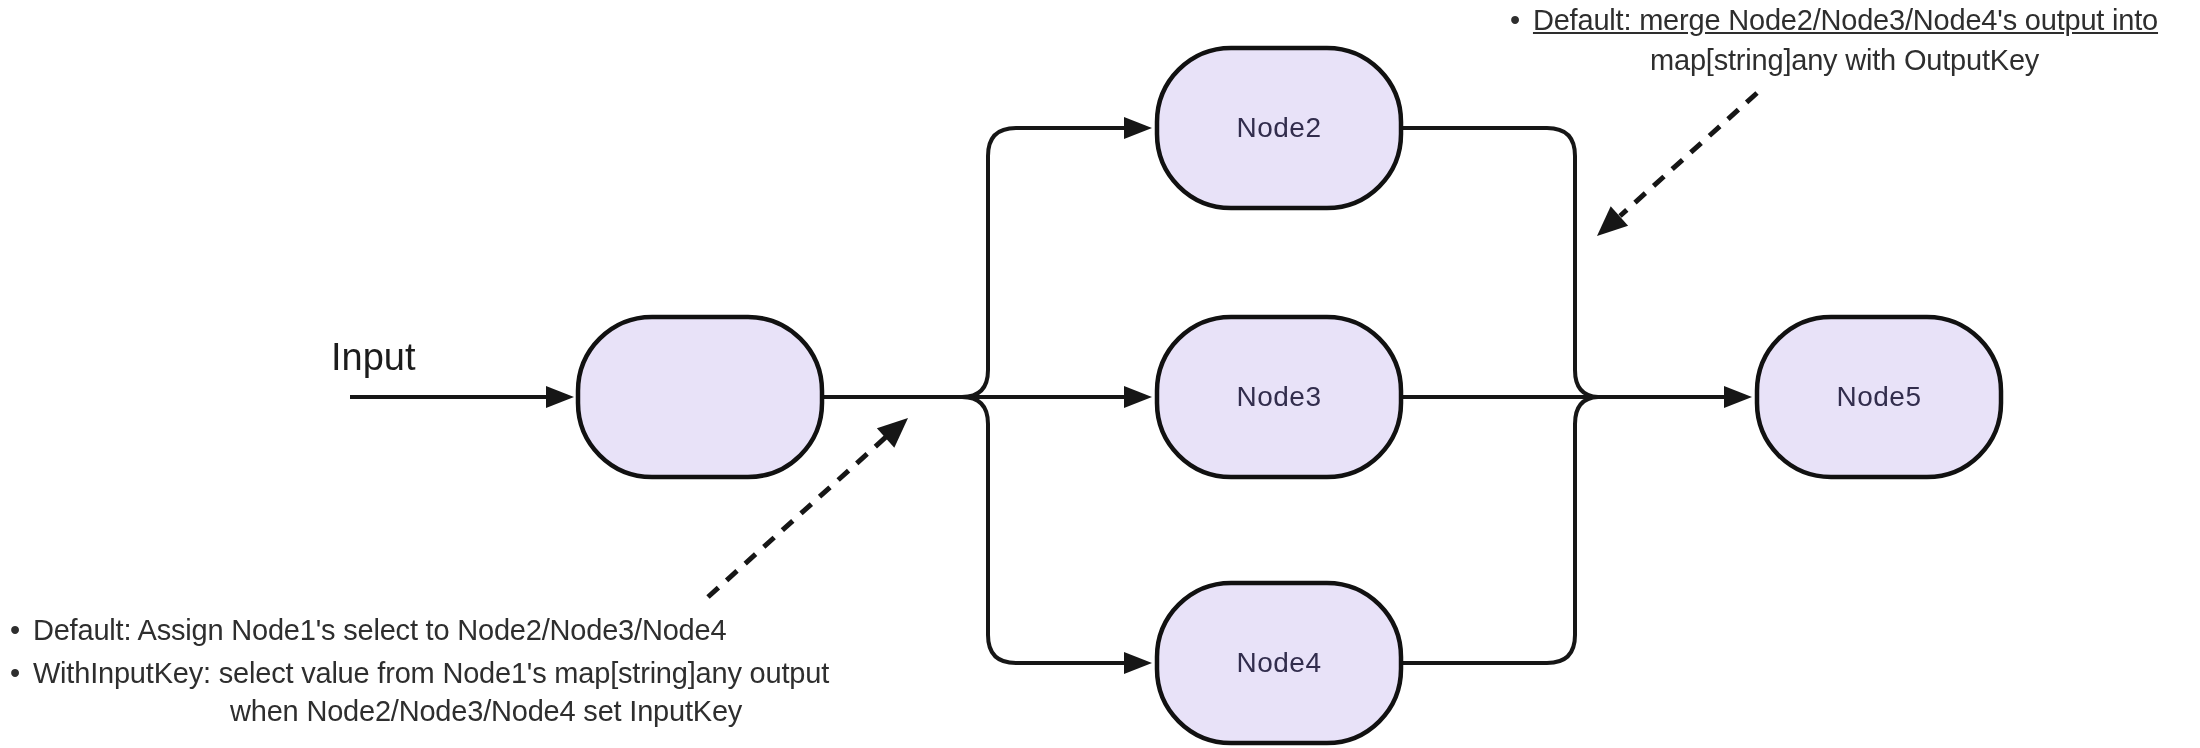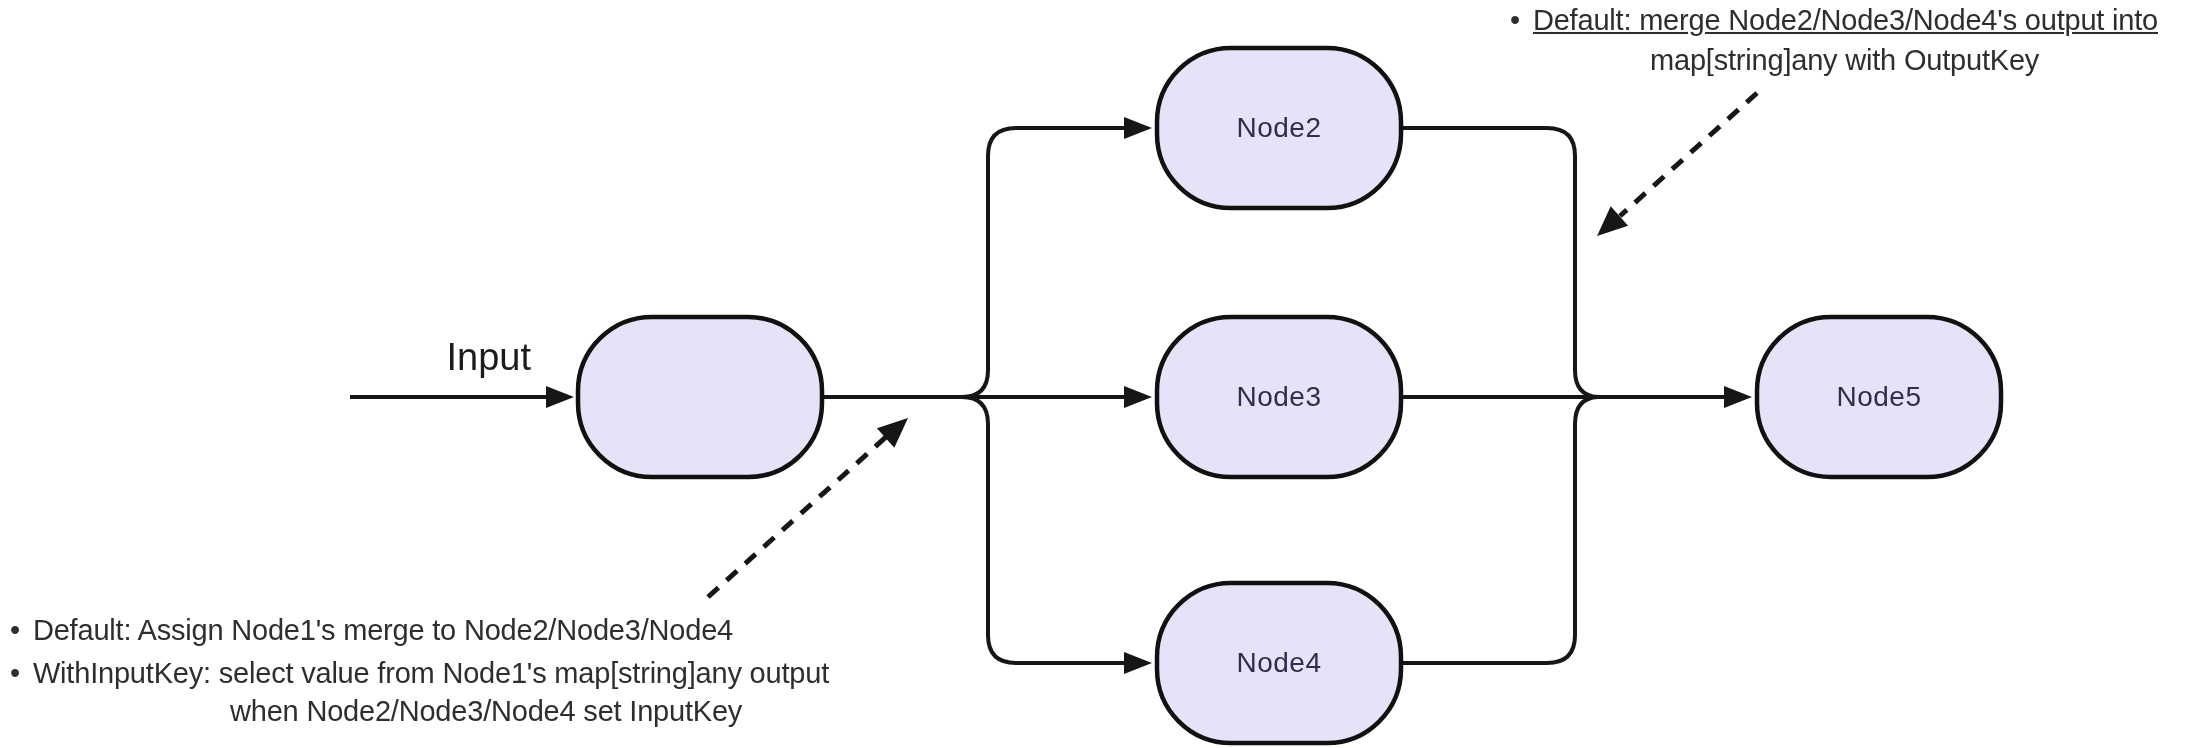--- a/index.html
+++ b/index.html
@@ -47,21 +47,21 @@
     justify-content: center;
     font-size: 28px;
     color: #322d4d;
     letter-spacing: 0.5px;
   }
   .input-label {
     position: absolute;
     left: 331px;
     top: 334px;
     width: 200px;
-    text-align: right;
+    text-align: left;
     font-size: 38px;
     line-height: 46px;
     color: #1c1c1c;
   }
   .note-line {
     position: absolute;
     white-space: nowrap;
     font-size: 29px;
     line-height: 36px;
     color: #2e2e2e;
@@ -119,20 +119,20 @@
   <div class="node-label" style="left:1157px; top:317px;">Node3</div>
   <div class="node-label" style="left:1157px; top:583px;">Node4</div>
   <div class="node-label" style="left:1757px; top:317px;">Node5</div>
 
   <div class="note-line tr-l1">
     <span class="bullet">•</span><span>Default: merge Node2/Node3/Node4's output into</span>
   </div>
   <div class="note-line tr-l2">map[string]any with OutputKey</div>
 
   <div class="note-line bl-l1">
-    <span class="bullet">•</span><span>Default: Assign Node1's merge to Node2/Node3/Node4</span>
+    <span class="bullet">•</span><span>Default: Assign Node1's select to Node2/Node3/Node4</span>
   </div>
   <div class="note-line bl-l2">
     <span class="bullet">•</span><span>WithInputKey: select value from Node1's map[string]any output</span>
   </div>
   <div class="note-line bl-l3">when Node2/Node3/Node4 set InputKey</div>
 
 </div>
 
 </body></html>

